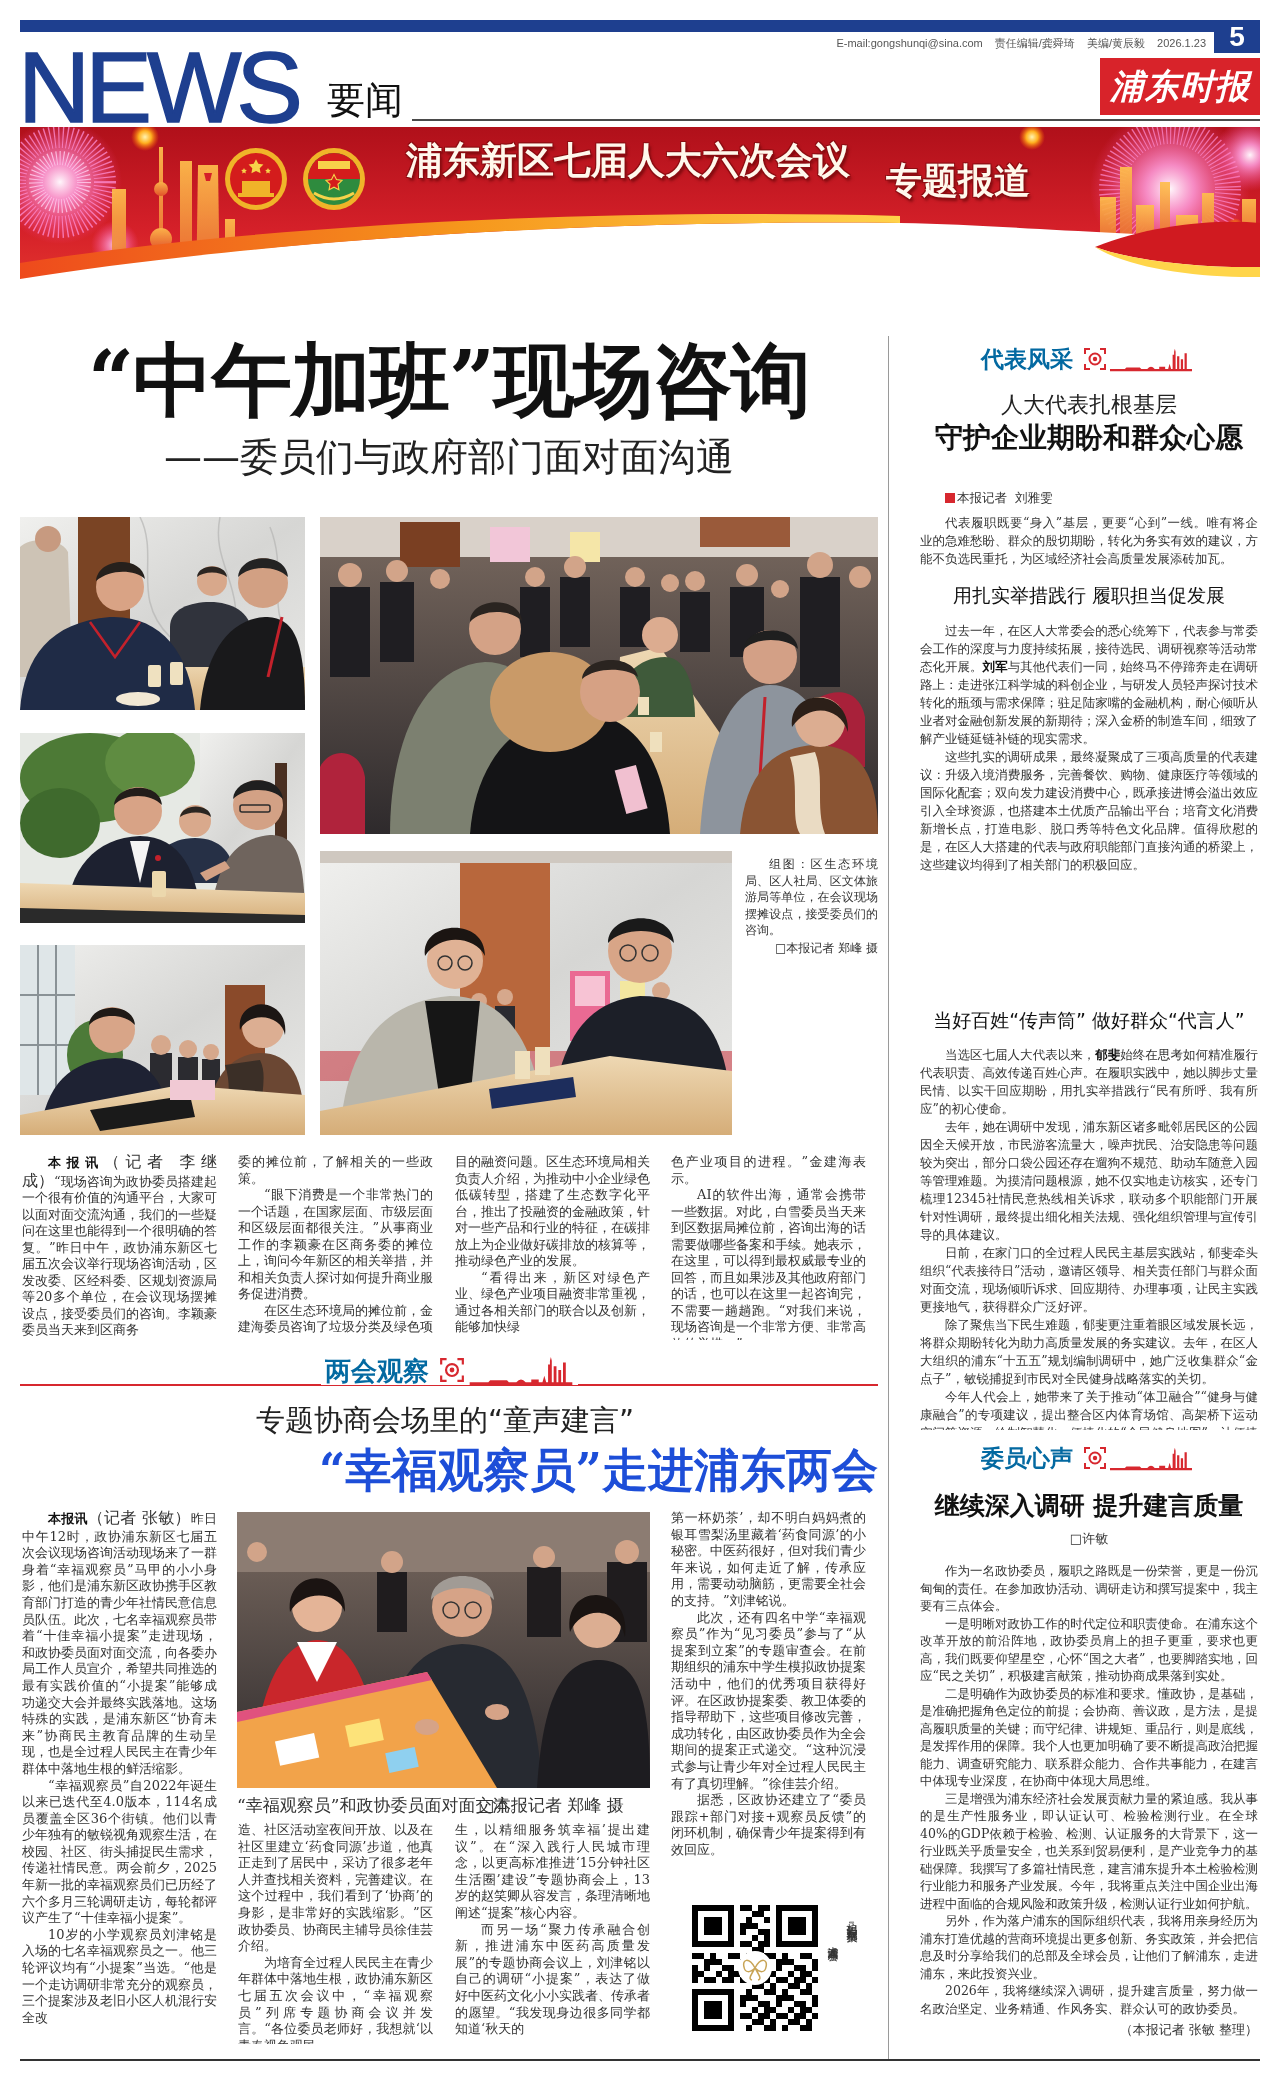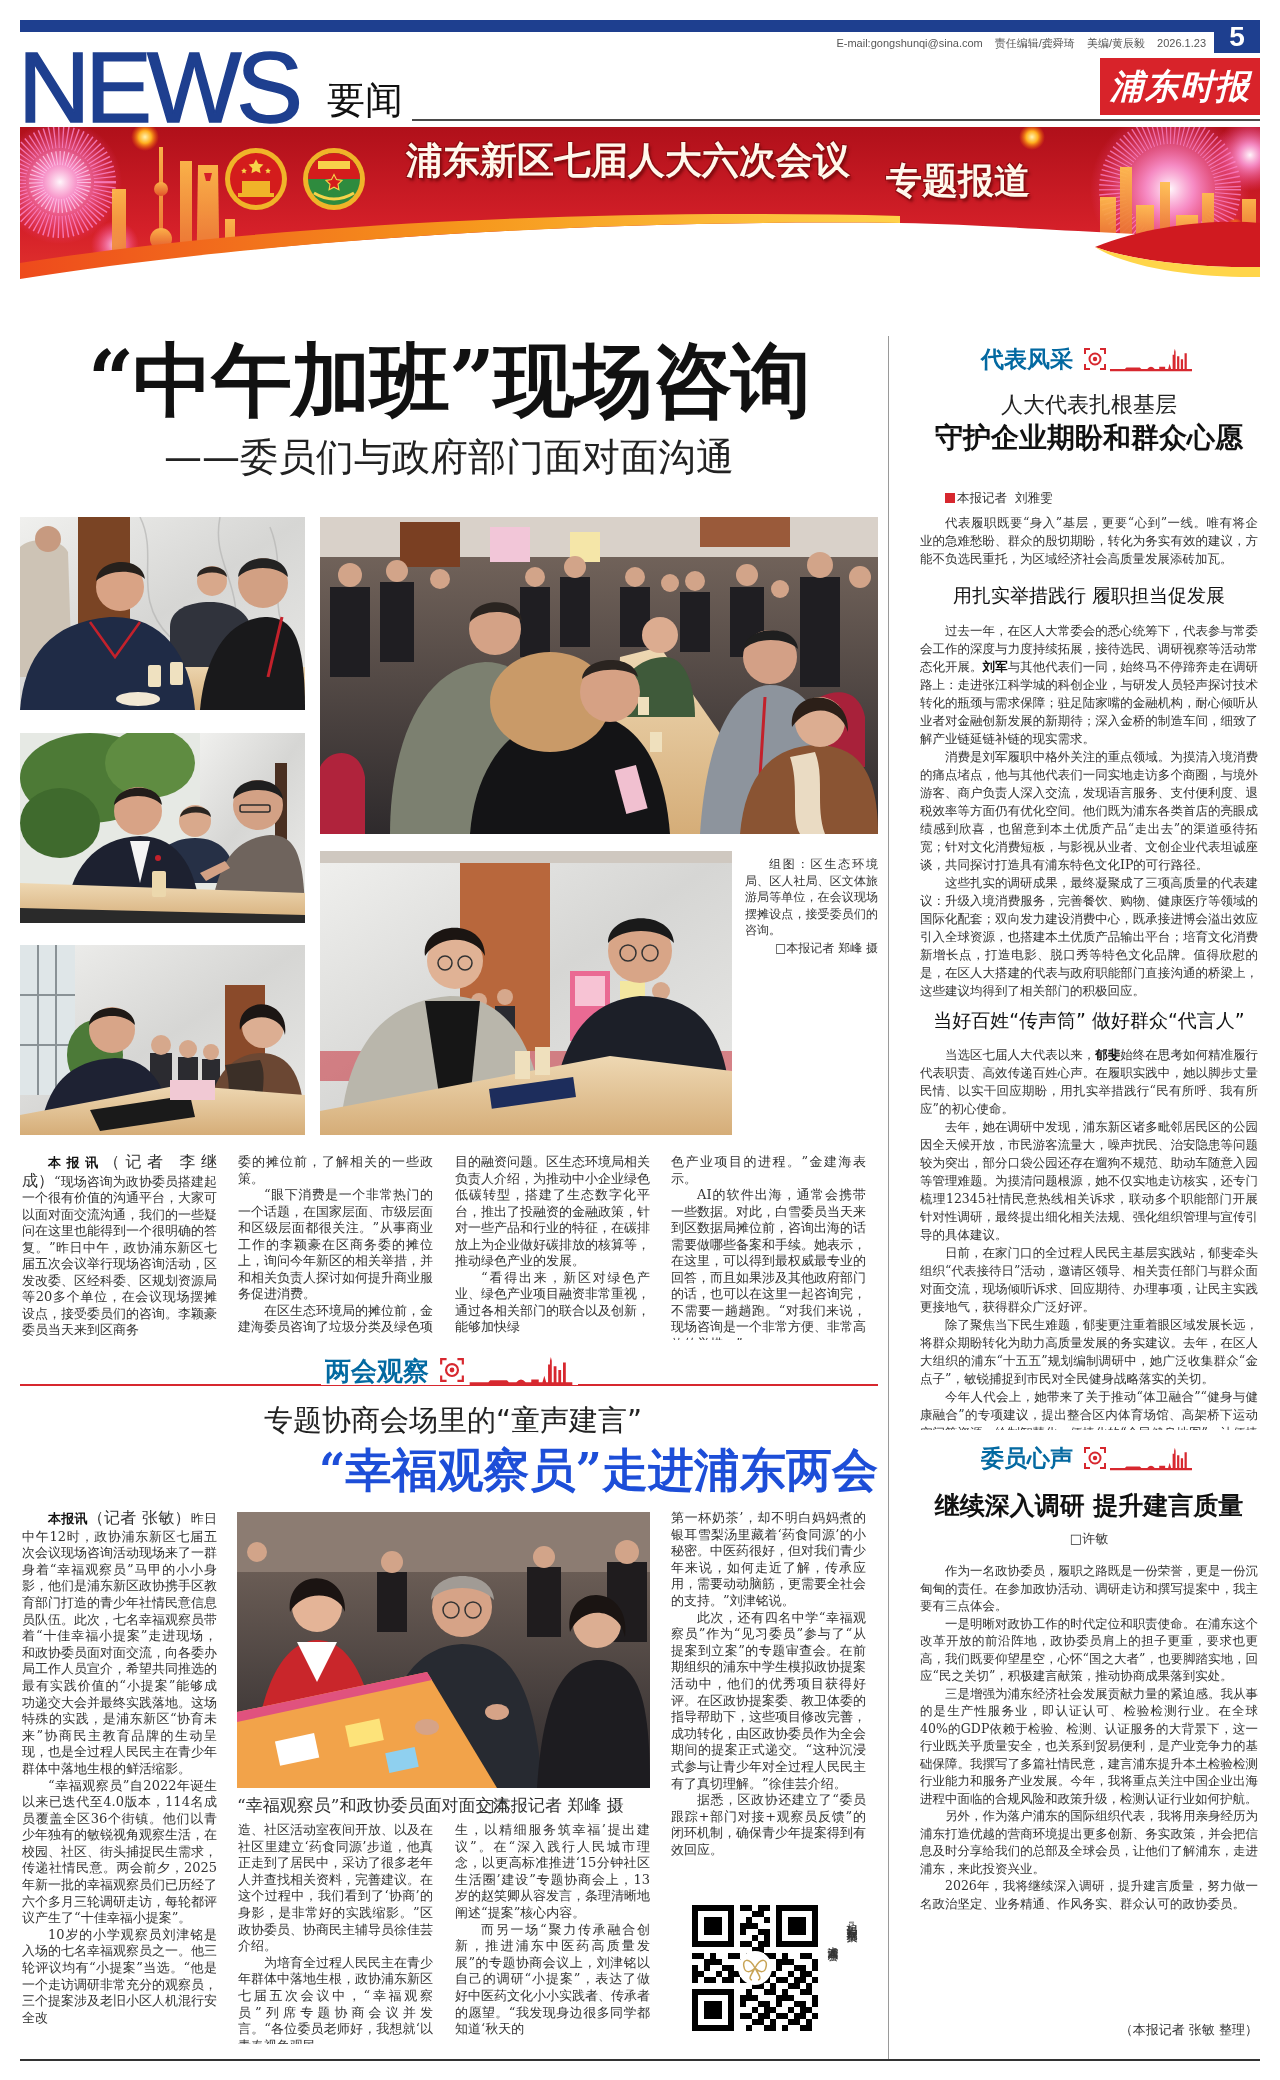--- a/index.html
+++ b/index.html
@@ -29,21 +29,21 @@
 .col p{margin:0;text-indent:2em;}
 .col p.cont{text-indent:0;}
 .col2 {line-height:16.6px;}
 .dl{font-family:Liberation Mono, monospace;font-weight:bold;color:#111;}
 .byl{font-size:16px;color:#333;}
 .sec-head{display:flex;align-items:flex-end;height:28px;background:#fff;padding:0 4px;}
 .sec-label{color:#0369a1;font:bold 23px/28px "DejaVu Sans",sans-serif;white-space:nowrap;margin-right:10px;}
 .sec-head.big .sec-label{font-size:26px;line-height:28px;}
 .sec-icon{margin:0 3px 2px 0;}
 .redline{left:20px;top:1384px;width:858px;height:2px;background:#d7282f;}
-.kicker2{left:24px;top:1402px;width:858px;text-align:center;font:29px/36px "DejaVu Sans",sans-serif;color:#222;white-space:nowrap;}
+.kicker2{left:16px;top:1402px;width:858px;text-align:center;font:29px/36px "DejaVu Sans",sans-serif;color:#222;white-space:nowrap;}
 .title2{left:20px;top:1442px;width:858px;text-align:right;font:bold 46px/56px "DejaVu Serif",serif;color:#1d4ed8;white-space:nowrap;}
 .cap2{top:1797px;font-size:17px;line-height:16px;color:#333;white-space:nowrap;}
 .vtext{writing-mode:vertical-rl;font:11px/12px "DejaVu Serif",serif;color:#333;letter-spacing:1px;white-space:nowrap;}
 #vdivider{left:888px;top:336px;width:1px;height:1724px;background:#9a9a9a;}
 .rc-center{left:920px;width:338px;text-align:center;white-space:nowrap;}
 .kicker-r{top:392px;font:22px/26px "DejaVu Sans",sans-serif;color:#222;}
 .head-r{top:421px;font:bold 28px/34px "DejaVu Serif",serif;color:#111;}
 .byline-r{left:945px;top:490px;font-size:12.5px;line-height:16px;color:#333;white-space:nowrap;}
 .redsq{display:inline-block;width:10px;height:10px;background:#d7282f;margin-right:2px;vertical-align:-1px;}
 .rcol{position:absolute;left:920px;width:338px;font-size:12.5px;line-height:18px;color:#333;text-align:justify;overflow:hidden;}
@@ -500,21 +500,20 @@
 <div class="abs rc-center head-r">守护企业期盼和群众心愿</div>
 <div class="abs byline-r">
   <span class="redsq"></span><span>本报记者</span>&nbsp;&nbsp;<span>刘雅雯</span>
 </div>
 <div class="rcol" style="top:514px;height:56px;">
   <p>代表履职既要“身入”基层，更要“心到”一线。唯有将企业的急难愁盼、群众的殷切期盼，转化为务实有效的建议，方能不负选民重托，为区域经济社会高质量发展添砖加瓦。</p>
 </div>
 <div class="abs rc-center subhead-r" style="top:583px;">用扎实举措践行 履职担当促发展</div>
 <div class="rcol" style="top:622px;height:382px;">
   <p><span>过去一年，在区人大常委会的悉心统筹下，代表参与常委会工作的深度与力度持续拓展，接待选民、调研视察等活动常态化开展。</span><b>刘军</b><span>与其他代表们一同，始终马不停蹄奔走在调研路上：走进张江科学城的科创企业，与研发人员轻声探讨技术转化的瓶颈与需求保障；驻足陆家嘴的金融机构，耐心倾听从业者对金融创新发展的新期待；深入金桥的制造车间，细致了解产业链延链补链的现实需求。</span></p>
-  <p>消费是刘军履职中格外关注的重点领域。为摸清入境消费的痛点堵点，他与其他代表们一同实地走访多个商圈，与境外游客、商户负责人深入交流，发现语言服务、支付便利度、退税效率等方面仍有优化空间。他们既为浦东各类首店的亮眼成绩感到欣喜，也留意到本土优质产品“走出去”的渠道亟待拓宽；针对文化消费短板，与影视从业者、文创企业代表坦诚座谈，共同探讨打造具有浦东特色文化IP的可行路径。</p>
   <p>这些扎实的调研成果，最终凝聚成了三项高质量的代表建议：升级入境消费服务，完善餐饮、购物、健康医疗等领域的国际化配套；双向发力建设消费中心，既承接进博会溢出效应引入全球资源，也搭建本土优质产品输出平台；培育文化消费新增长点，打造电影、脱口秀等特色文化品牌。值得欣慰的是，在区人大搭建的代表与政府职能部门直接沟通的桥梁上，这些建议均得到了相关部门的积极回应。</p>
 </div>
 <div class="abs rc-center subhead-r" style="top:1008px;">当好百姓“传声筒” 做好群众“代言人”</div>
 <div class="rcol" style="top:1046px;height:384px;">
   <p><span>当选区七届人大代表以来，</span><b>郁斐</b><span>始终在思考如何精准履行代表职责、高效传递百姓心声。在履职实践中，她以脚步丈量民情、以实干回应期盼，用扎实举措践行“民有所呼、我有所应”的初心使命。</span></p>
   <p>去年，她在调研中发现，浦东新区诸多毗邻居民区的公园因全天候开放，市民游客流量大，噪声扰民、治安隐患等问题较为突出，部分口袋公园还存在遛狗不规范、助动车随意入园等管理难题。为摸清问题根源，她不仅实地走访核实，还专门梳理12345社情民意热线相关诉求，联动多个职能部门开展针对性调研，最终提出细化相关法规、强化组织管理与宣传引导的具体建议。</p>
   <p>日前，在家门口的全过程人民民主基层实践站，郁斐牵头组织“代表接待日”活动，邀请区领导、相关责任部门与群众面对面交流，现场倾听诉求、回应期待、办理事项，让民主实践更接地气，获得群众广泛好评。</p>
   <p>除了聚焦当下民生难题，郁斐更注重着眼区域发展长远，将群众期盼转化为助力高质量发展的务实建议。去年，在区人大组织的浦东“十五五”规划编制调研中，她广泛收集群众“金点子”，敏锐捕捉到市民对全民健身战略落实的关切。</p>
   <p>今年人代会上，她带来了关于推动“体卫融合”“健身与健康融合”的专项建议，提出整合区内体育场馆、高架桥下运动空间等资源，绘制智慧化、便捷化的“全民健身地图”，让便捷运动成为浦东宜居生活的亮丽名片，为区域民生事业长远发展注入代表力量。</p>
 </div>
@@ -526,19 +525,20 @@
     </svg>
   <svg width="82" height="26">
       <use href="#skyline"></use>
     </svg>
 </div>
 <div class="abs rc-center head-r3">继续深入调研 提升建言质量</div>
 <div class="abs rc-center byline-r3">□许敏</div>
 <div class="rcol kai" style="top:1562px;height:458px;">
   <p>作为一名政协委员，履职之路既是一份荣誉，更是一份沉甸甸的责任。在参加政协活动、调研走访和撰写提案中，我主要有三点体会。</p>
   <p>一是明晰对政协工作的时代定位和职责使命。在浦东这个改革开放的前沿阵地，政协委员肩上的担子更重，要求也更高，我们既要仰望星空，心怀“国之大者”，也要脚踏实地，回应“民之关切”，积极建言献策，推动协商成果落到实处。</p>
+  <p>二是明确作为政协委员的标准和要求。懂政协，是基础，是准确把握角色定位的前提；会协商、善议政，是方法，是提高履职质量的关键；而守纪律、讲规矩、重品行，则是底线，是发挥作用的保障。我个人也更加明确了要不断提高政治把握能力、调查研究能力、联系群众能力、合作共事能力，在建言中体现专业深度，在协商中体现大局思维。</p>
   <p>三是增强为浦东经济社会发展贡献力量的紧迫感。我从事的是生产性服务业，即认证认可、检验检测行业。在全球40%的GDP依赖于检验、检测、认证服务的大背景下，这一行业既关乎质量安全，也关系到贸易便利，是产业竞争力的基础保障。我撰写了多篇社情民意，建言浦东提升本土检验检测行业能力和服务产业发展。今年，我将重点关注中国企业出海进程中面临的合规风险和政策升级，检测认证行业如何护航。</p>
   <p>另外，作为落户浦东的国际组织代表，我将用亲身经历为浦东打造优越的营商环境提出更多创新、务实政策，并会把信息及时分享给我们的总部及全球会员，让他们了解浦东，走进浦东，来此投资兴业。</p>
   <p>2026年，我将继续深入调研，提升建言质量，努力做一名政治坚定、业务精通、作风务实、群众认可的政协委员。</p>
 </div>
 <div class="abs signoff">（本报记者 张敏 整理）</div>
 
 <div id="bottomrule" class="abs"></div>
 
 </body></html>

